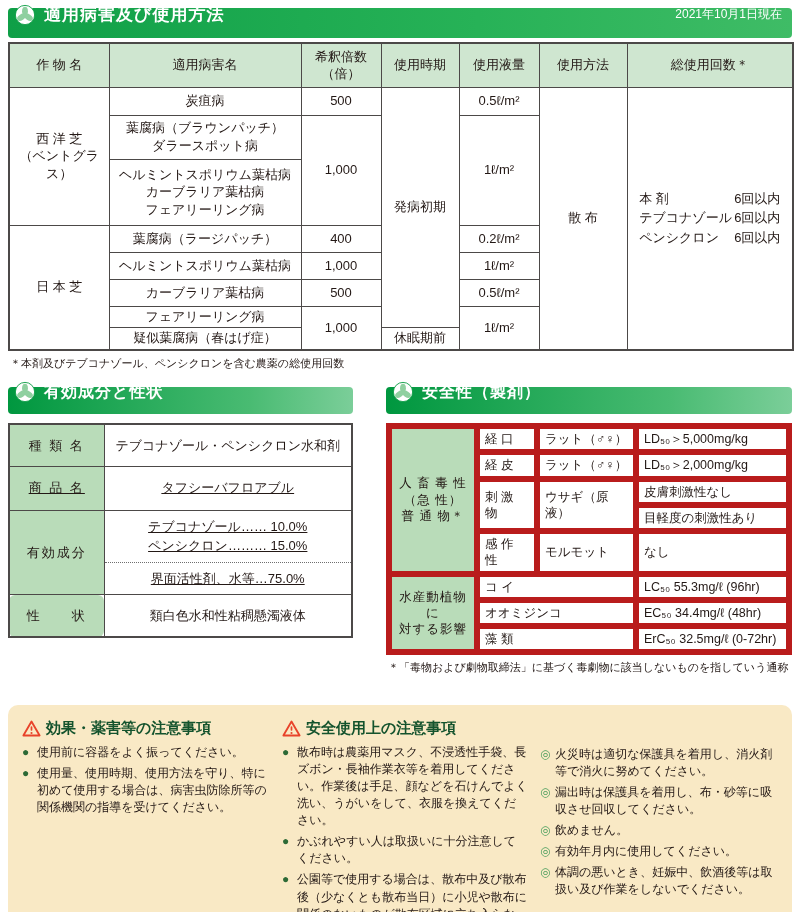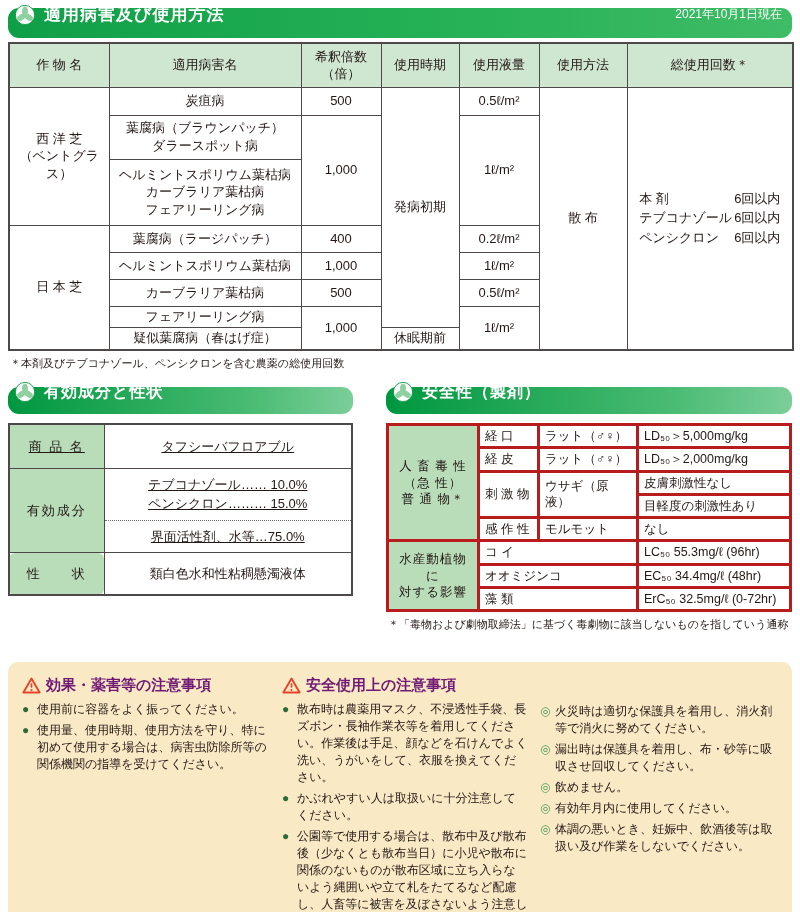--- a/index.html
+++ b/index.html
@@ -8,21 +8,21 @@
     font-family: "Liberation Sans", "DejaVu Sans", sans-serif;
     color:#231815;
     width:800px; height:912px; overflow:hidden;
   }
   .page { padding:8px; }
 
   
   .bar {
     display:flex; align-items:center;
     background:linear-gradient(90deg,#0f9f47 0%,#27b257 60%,#3fbc66 100%);
-    border-radius:11px;
+    border-radius:4px;
     height:30px; padding:0 10px 17px 6px;
   }
   .bar .leaf { width:22px; height:22px; margin-right:8px; flex:0 0 auto; display:block; }
   .bar-title { color:#fff; font-weight:bold; font-size:17px; letter-spacing:1px; }
   .bar-date { margin-left:auto; color:#fff; font-size:12px; }
   .sub-bar { height:27px; background:linear-gradient(90deg,#00973f 0%,#49bb72 70%,#7bce99 100%); }
   .sub-bar .bar-title { font-size:16px; }
 
   
   table { border-collapse:collapse; table-layout:fixed; }
@@ -49,35 +49,35 @@
   .col-right { width:406px; flex:0 0 auto; }
 
   .ing { width:345px; margin-top:9px; border:2px solid #4c4948; }
   .ing td { border:1px solid #4c4948; font-size:13px; text-align:center; vertical-align:middle; padding:3px; line-height:1.5; }
   .ing .lbl { background:#b9dcb9; width:95px; letter-spacing:2px; }
   tr.ing-r1 td{height:42px;} tr.ing-r2 td{height:44px;text-decoration:underline;} tr.ing-r4 td{height:42px;border-radius:6px;}
   .split-top { padding:6px 2px; }
   .split-bottom { border-top:1px dotted #6f6f6f; padding:6px 16px; }
 
   .saf { width:406px; margin-top:9px; border:2px solid #4c4948; }
-  .saf td { border:3px solid #b91c1c; font-size:12.5px; vertical-align:middle; padding:2px 5px; height:23px; line-height:1.3; }
+  .saf td { border:6px solid #b91c1c; font-size:12.5px; vertical-align:middle; padding:2px 5px; height:23px; line-height:1.3; }
   .saf .glabel { background:#b9dcb9; text-align:center; letter-spacing:1px; }
   .saf .c2 { width:60px; }
   .saf .c3 { width:99px; }
   .saf .c4 { width:153px; }
 
   
   .notices {
     margin-top:30px;
     background:#f9e9c5; border-radius:10px;
     padding:14px 12px 16px 14px;
     display:grid; grid-template-columns:248px 246px 1fr; gap:12px;
     min-height:158px;
   }
-  .notice-title { display:flex; align-items:center; gap:5px; color:#701a75; font-weight:bold; font-size:15px; margin-bottom:6px; }
+  .notice-title { display:flex; align-items:center; gap:5px; color:#14532d; font-weight:bold; font-size:15px; margin-bottom:6px; }
   .notice-title svg { width:19px; height:17px; flex:0 0 auto; }
   .no-title { padding-top:27px; }
   .nitem { display:flex; font-size:12px; line-height:1.42; margin-bottom:4px; }
   .nitem .mk { flex:0 0 15px; }
   .mk-solid { color:#2d6a36; }
   .mk-ring { color:#4a9e5c; }
   .nitem .tx { flex:1; }
 </style>
 </head>
 <body>
@@ -194,20 +194,24 @@
           <ellipse cx="12" cy="8" rx="3.2" ry="5" fill="#8fd0a0"></ellipse>
           <ellipse cx="8" cy="14.5" rx="5" ry="3.2" transform="rotate(-35 8 14.5)" fill="#8fd0a0"></ellipse>
           <ellipse cx="16" cy="14.5" rx="5" ry="3.2" transform="rotate(35 16 14.5)" fill="#8fd0a0"></ellipse>
           <circle cx="12" cy="12" r="10.5" fill="none" stroke="#0f9f47" stroke-width="1"></circle>
         </svg>
         <span class="bar-title">有効成分と性状</span>
       </div>
 
       <table class="ing">
         <tbody>
+            <tr class="ing-r1">
+          <td class="lbl">種 類 名</td>
+          <td>テブコナゾール・ペンシクロン水和剤</td>
+        </tr>
         <tr class="ing-r2">
           <td class="lbl">商 品 名</td>
           <td>タフシーバフロアブル</td>
         </tr>
         <tr>
           <td class="lbl">有効成分</td>
           <td style="padding:0;text-decoration:underline;">
             <div class="split-top pre">テブコナゾール…… 10.0%
 ペンシクロン……… 15.0%</div>
             <div class="split-bottom">界面活性剤、水等…75.0%</div>

